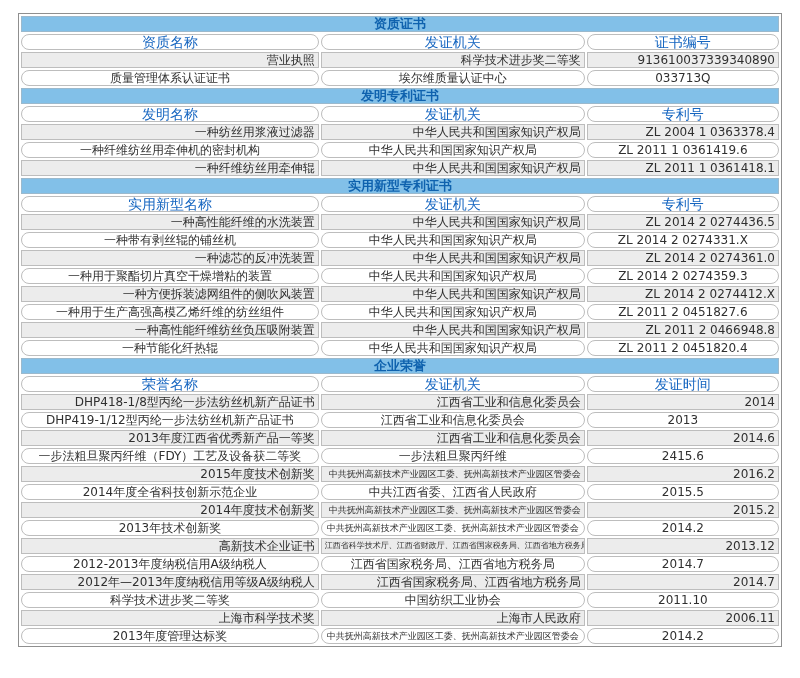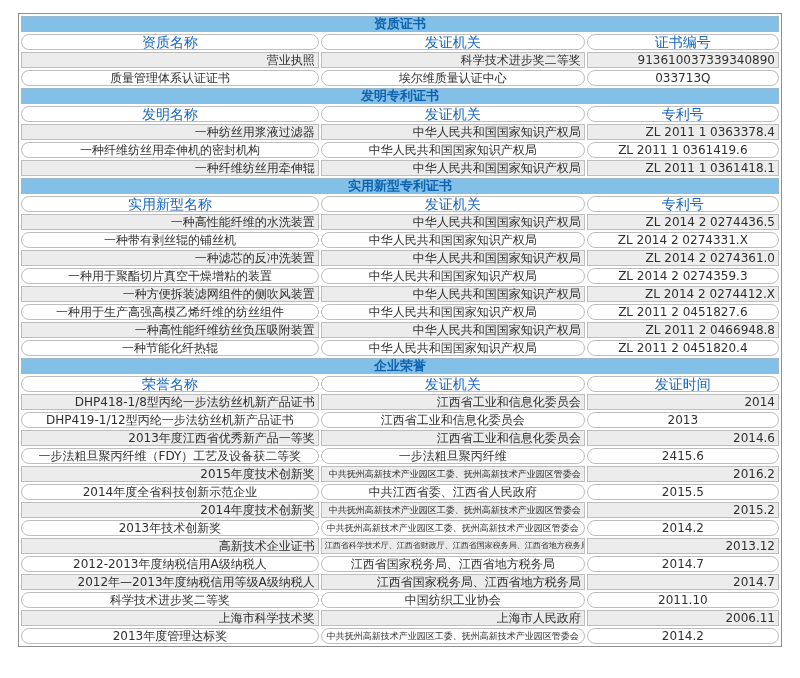--- a/index.html
+++ b/index.html
@@ -87,21 +87,21 @@
           <td colspan="3" class="section-title">发明专利证书</td>
         </tr>
         <tr>
           <td class="col-header">发明名称</td>
           <td class="col-header">发证机关</td>
           <td class="col-header">专利号</td>
         </tr>
         <tr class="data-row shaded">
           <td class="data-cell">一种纺丝用浆液过滤器</td>
           <td class="data-cell">中华人民共和国国家知识产权局</td>
-          <td class="data-cell">ZL 2011 1 0363378.4</td>
+          <td class="data-cell">ZL 2004 1 0363378.4</td>
         </tr>
         <tr class="data-row plain">
           <td class="data-cell">一种纤维纺丝用牵伸机的密封机构</td>
           <td class="data-cell">中华人民共和国国家知识产权局</td>
           <td class="data-cell">ZL 2011 1 0361419.6</td>
         </tr>
         <tr class="data-row shaded">
           <td class="data-cell">一种纤维纺丝用牵伸辊</td>
           <td class="data-cell">中华人民共和国国家知识产权局</td>
           <td class="data-cell">ZL 2011 1 0361418.1</td>

